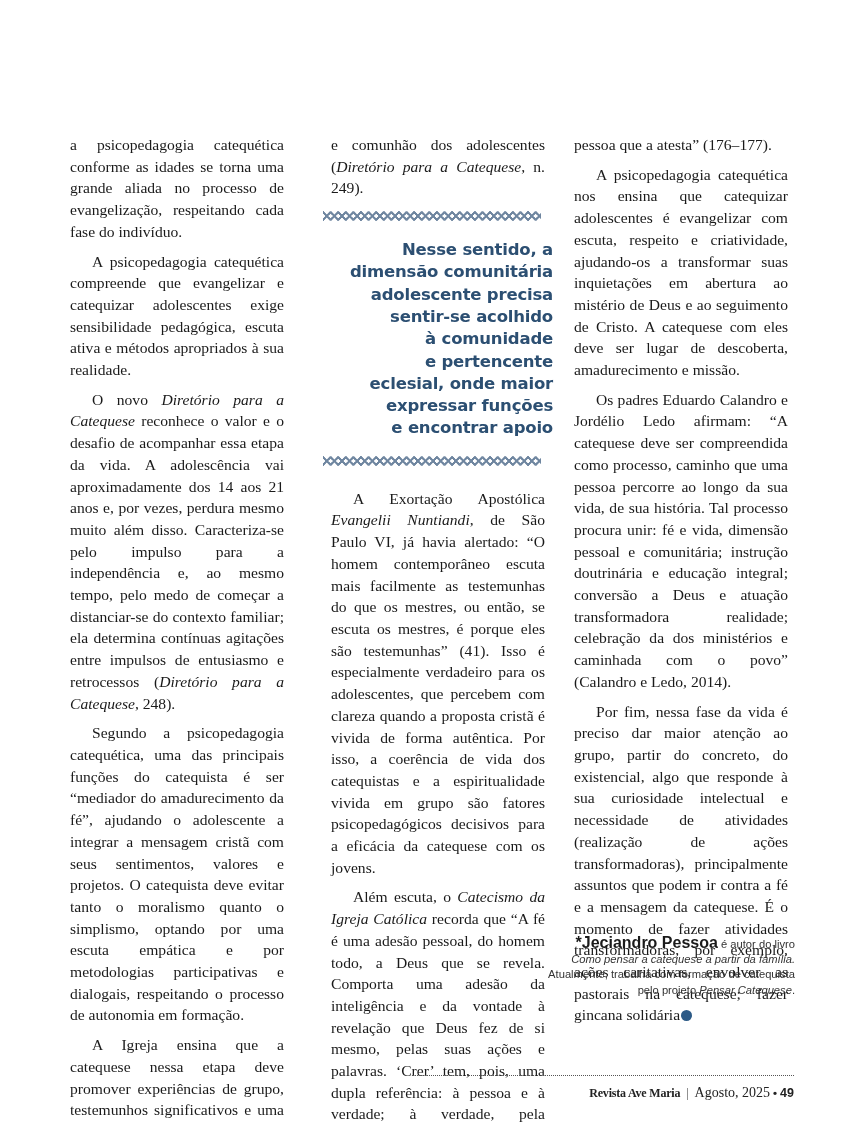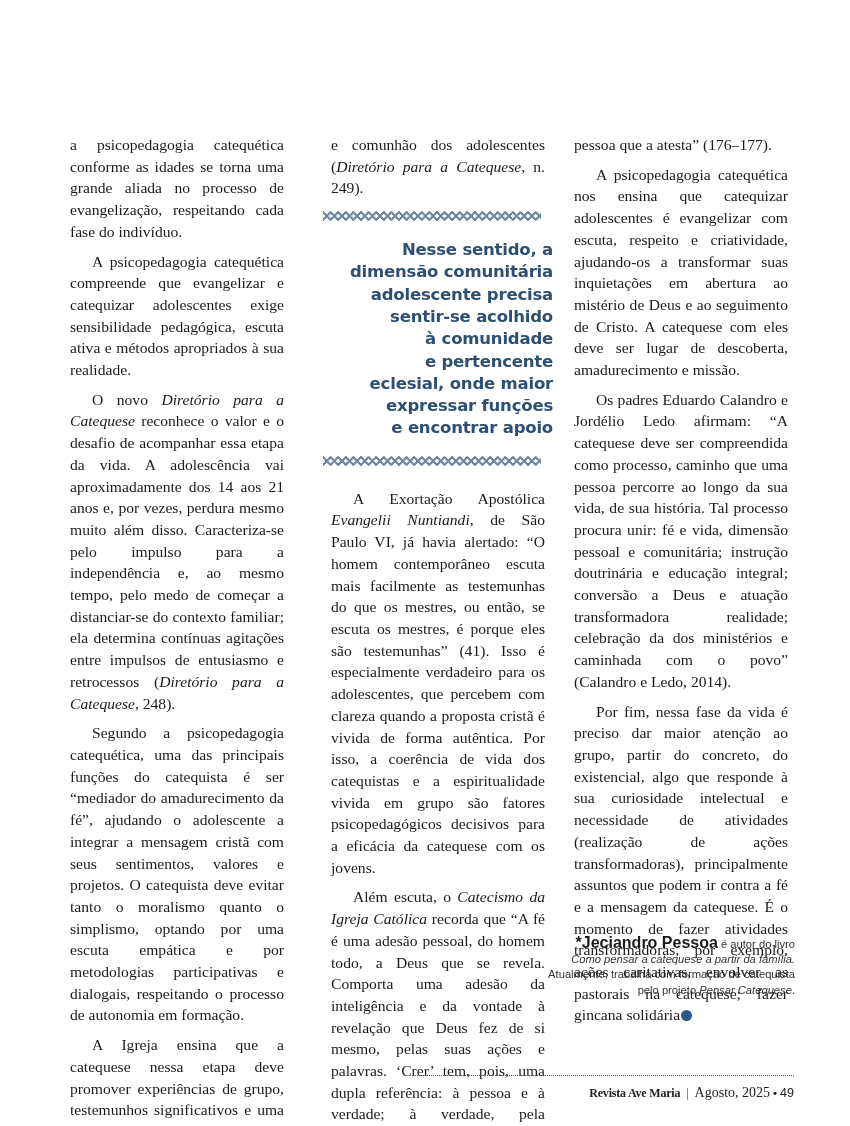--- a/index.html
+++ b/index.html
@@ -51,21 +51,21 @@
     border-top: 1px dotted #555;
   }
   .footer {
     position: absolute; right: 56px; top: 1085px;
     font-size: 11.5px; color: #222; white-space: nowrap;
   }
   .footer .mag { font-family: Liberation Serif, serif; font-weight: bold; font-size: 12px; letter-spacing: -0.2px; }
   .footer .sep { font-family: "Liberation Serif", serif; margin: 0 6px; color: #444; }
   .footer .date { font-family: "Liberation Serif", serif; font-size: 14px; }
   .footer .bullet { font-family: "Liberation Sans", sans-serif; font-weight: bold; margin: 0 3px; }
-  .footer .pg { font-family: "Liberation Sans", sans-serif; font-weight: normal; font-size: 12.5px; }
+  .footer .pg { font-family: "Liberation Sans", sans-serif; font-weight: bold; font-size: 12.5px; }
 </style>
 </head>
 <body>
 
 <div class="page">
 
   <div class="col col1">
     <p>a psicopedagogia catequética conforme as idades se torna uma grande aliada no processo de evangelização, respeitando cada fase do indivíduo.</p>
     <p class="indent">A psicopedagogia catequética compreende que evangelizar e catequizar adolescentes exige sensibilidade pedagógica, escuta ativa e métodos apropriados à sua realidade.</p>
     <p class="indent"><span>O novo </span><em>Diretório para a Catequese</em><span> reconhece o valor e o desafio de acompanhar essa etapa da vida. A adolescência vai aproximadamente dos 14 aos 21 anos e, por vezes, perdura mesmo muito além disso. Caracteriza-se pelo impulso para a independência e, ao mesmo tempo, pelo medo de começar a distanciar-se do contexto familiar; ela determina contínuas agitações entre impulsos de entusiasmo e retrocessos (</span><em>Diretório para a Catequese</em><span>, 248).</span></p>

